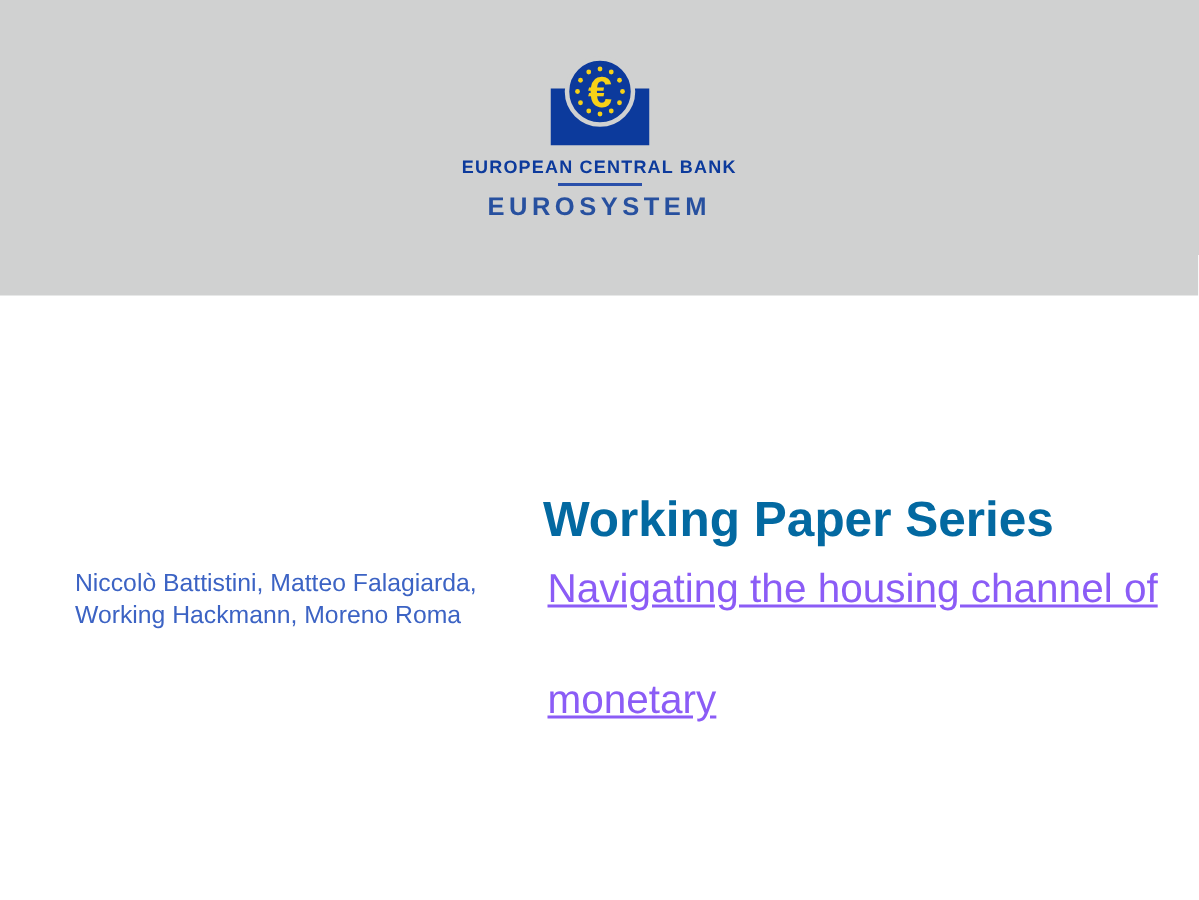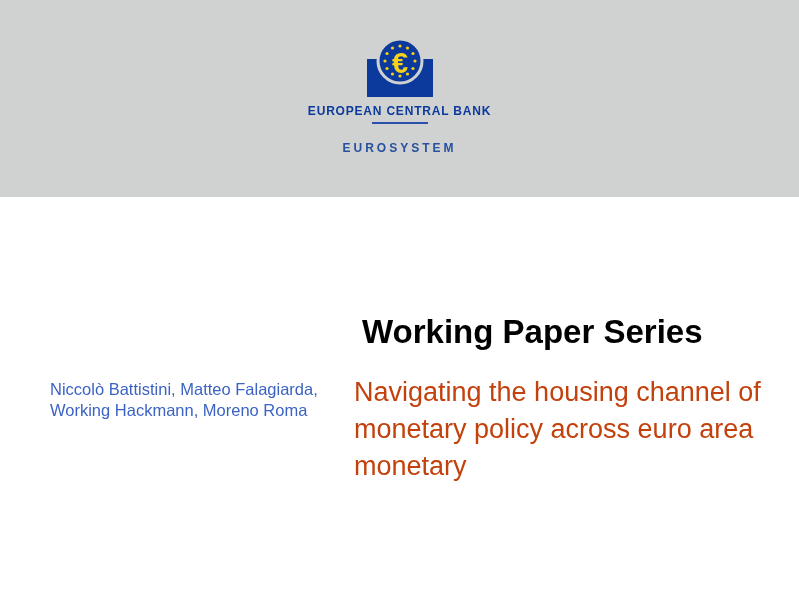--- a/index.html
+++ b/index.html
@@ -43,60 +43,61 @@
     line-height: 1.1;
     white-space: nowrap;
   }
   .logo-divider {
     margin-top: 4px;
     width: 56px;
     height: 2px;
     background: #2a50aa;
   }
   .eurosystem {
-    margin-top: 18px;
+    margin-top: 5px;
     color: #27509f;
-    font-size: 12px;
+    font-size: 17px;
     font-weight: bold;
     letter-spacing: 3px;
     line-height: 1.1;
     white-space: nowrap;
   }
   
   .authors {
     position: absolute;
     top: 379px;
     left: 50px;
     width: 316px;
     text-align: left;
     color: #3c63c4;
     font-size: 16.5px;
     line-height: 20.5px;
   }
   .series-title {
     position: absolute;
-    top: 314px;
+    top: 328px;
     left: 362px;
     margin: 0;
-    color: #000000;
+    color: #0369a1;
     font-size: 33px;
     font-weight: bold;
     line-height: 1.1;
     white-space: nowrap;
   }
   .paper-title {
     position: absolute;
     top: 374px;
-    left: 354px;
+    left: 365px;
     width: 432px;
     margin: 0;
-    color: #c2410c;
+    color: #8b5cf6;
     font-size: 27px;
     font-weight: normal;
     line-height: 37px;
+    text-decoration: underline;
   }
 </style>
 </head>
 <body>
 
 <div class="page">
 
   <div class="header-band">
     <div class="logo-block">
 
@@ -135,17 +136,17 @@
 
   <div class="authors">
     <div>Niccolò Battistini, Matteo Falagiarda,</div>
     <div>Working Hackmann, Moreno Roma</div>
   </div>
 
   <h1 class="series-title">Working Paper Series</h1>
 
   <h2 class="paper-title">
     <span>Navigating the housing channel of</span><br>
-    <span>monetary policy across euro area</span><br>
+    <br>
     <span>monetary</span>
   </h2>
 
 </div>
 
 </body></html>

